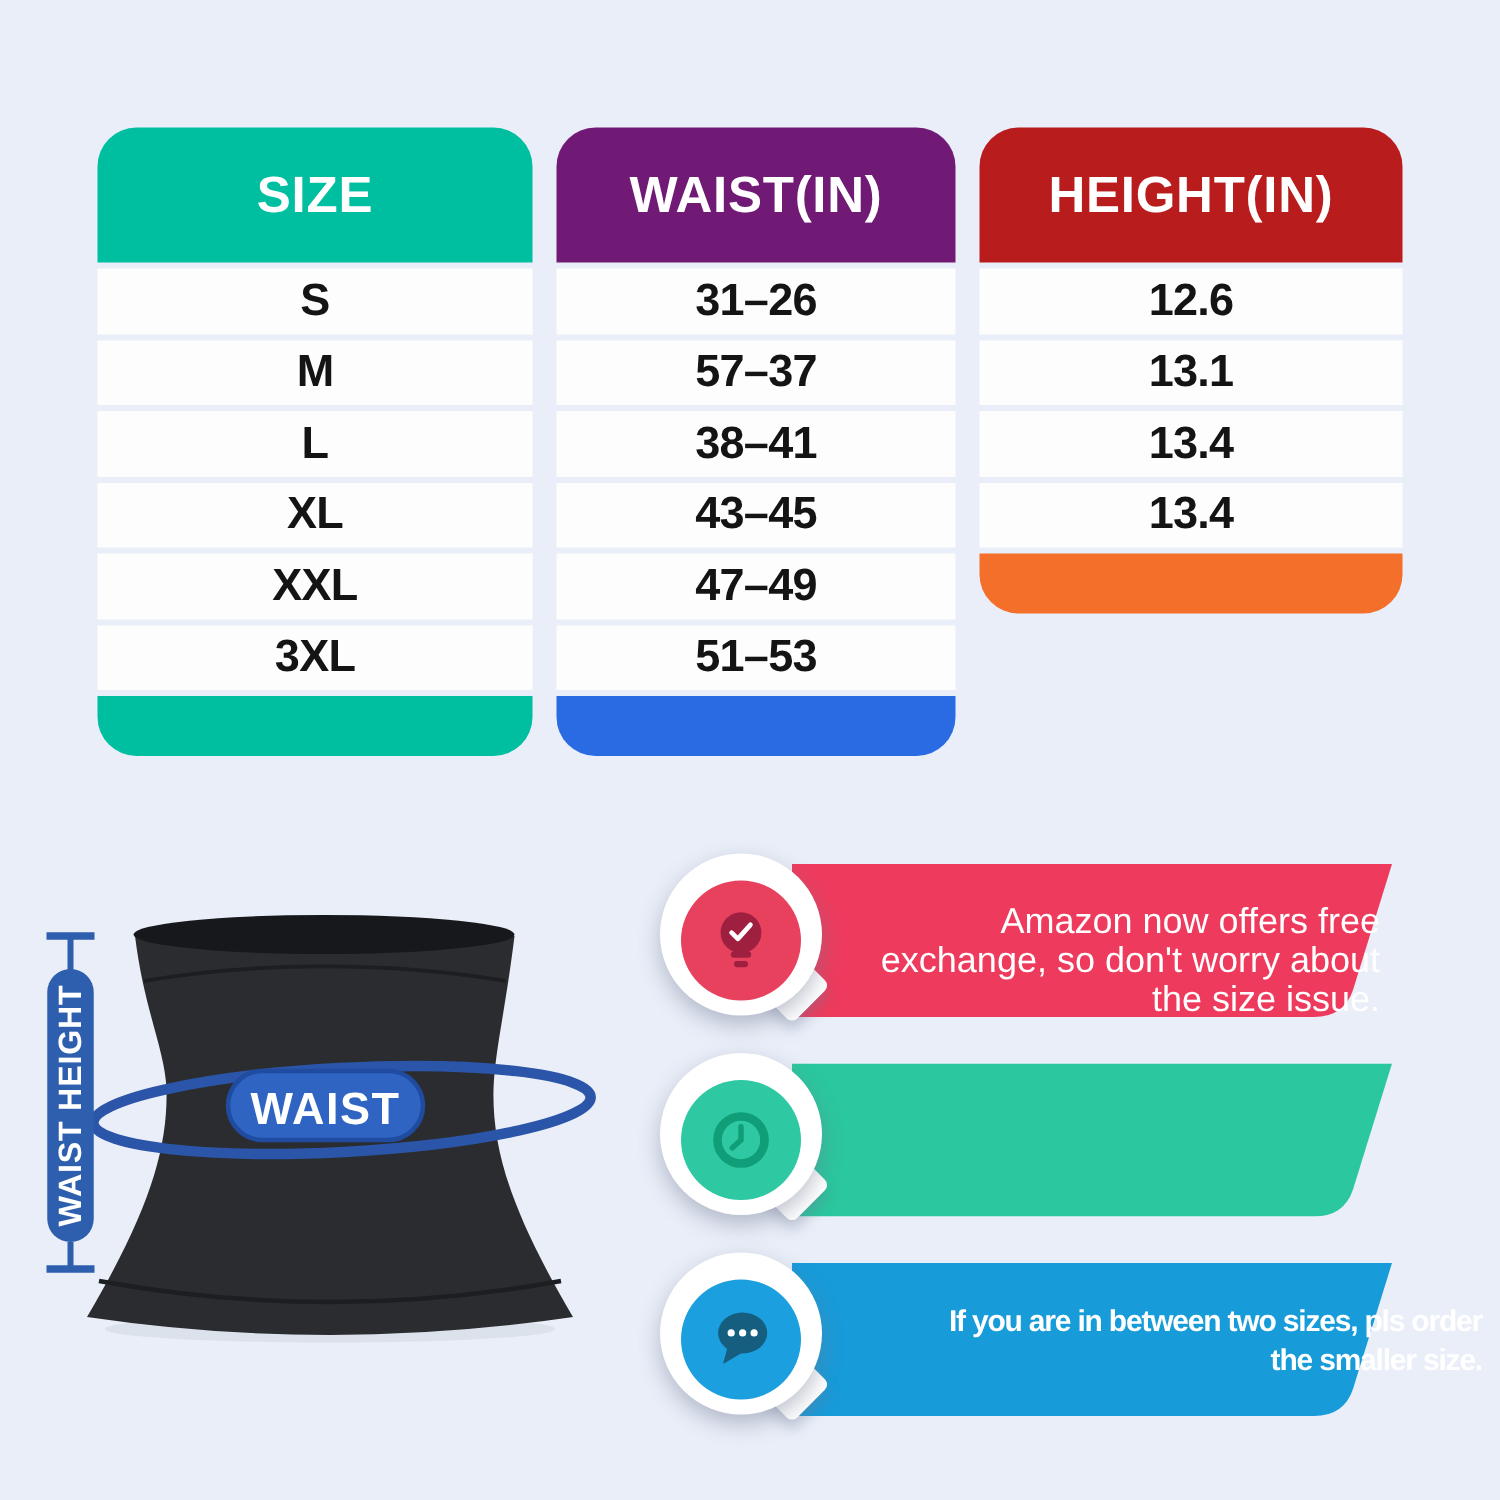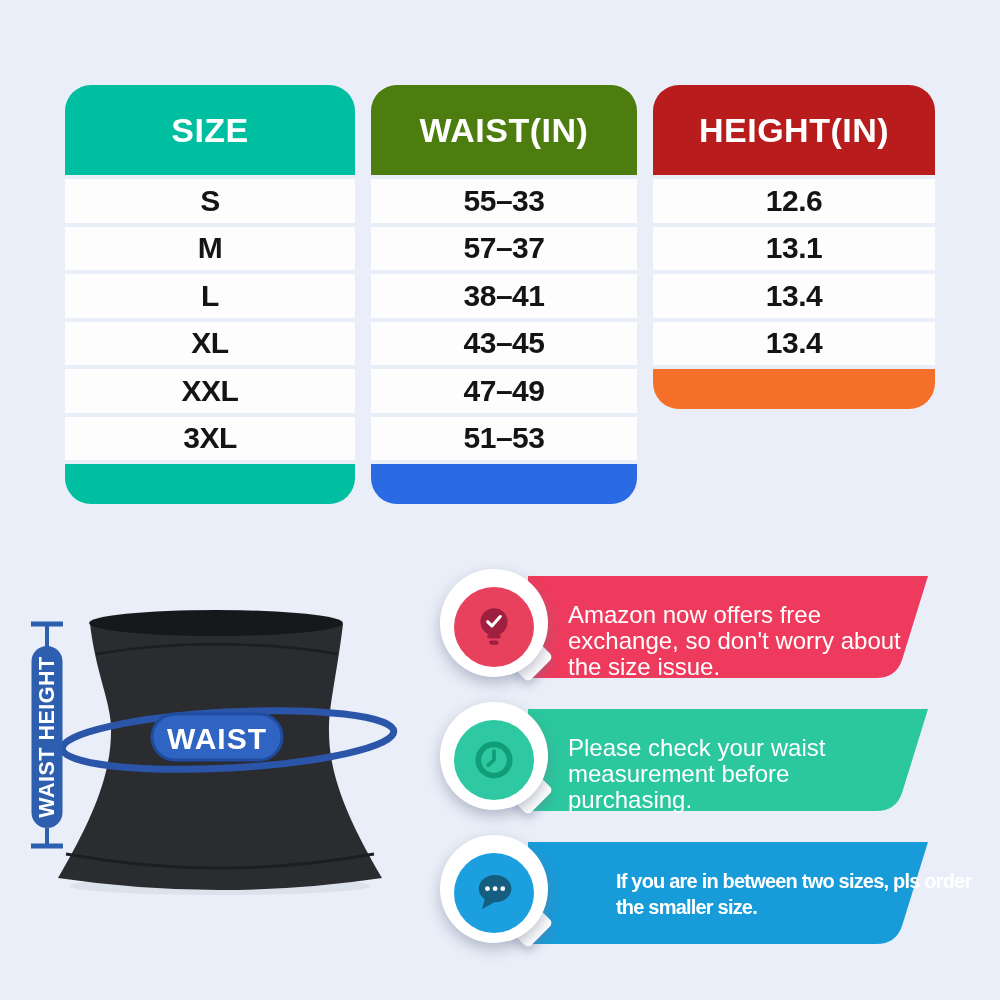--- a/index.html
+++ b/index.html
@@ -1,19 +1,20 @@
 <!DOCTYPE html>
 <html><head>
 <meta charset="utf-8">
 <style>
   html,body { margin:0; padding:0; }
   body { font-family: "Liberation Sans", sans-serif; }
   .page {
     position:relative; width:1000px; height:1000px; overflow:hidden;
     background:#e9eef8;
+    text-align:right;
   }
 
   
   .size-table {
     position:absolute; left:65px; top:85px; width:870px;
     display:grid; grid-template-columns:290px 266px 282px; column-gap:16px;
   }
   .size-col { display:flex; flex-direction:column; gap:4px; }
   .col-header {
     height:90px; border-radius:26px 26px 0 0;
@@ -66,22 +67,22 @@
       <div class="col-cell">S</div>
       <div class="col-cell">M</div>
       <div class="col-cell">L</div>
       <div class="col-cell">XL</div>
       <div class="col-cell">XXL</div>
       <div class="col-cell">3XL</div>
       <div class="col-footer" style="background-color: rgb(0, 191, 161);"></div>
     </div>
 
     <div class="size-col">
-      <div class="col-header" style="background-color: #4d7c0f;">WAIST(IN)</div>
-      <div class="col-cell">55–33</div>
+      <div class="col-header" style="background-color: #701a75;">WAIST(IN)</div>
+      <div class="col-cell">31–26</div>
       <div class="col-cell">57–37</div>
       <div class="col-cell">38–41</div>
       <div class="col-cell">43–45</div>
       <div class="col-cell">47–49</div>
       <div class="col-cell">51–53</div>
       <div class="col-footer" style="background-color: rgb(42, 107, 228);"></div>
     </div>
 
     <div class="size-col">
       <div class="col-header" style="background-color: #b91c1c;">HEIGHT(IN)</div>
@@ -139,21 +140,20 @@
           <path d="M16,17 l4,4 l8,-9" fill="none" stroke="#ffffff" stroke-width="3" stroke-linecap="round" stroke-linejoin="round"></path>
         </svg>
       </div>
     </div>
   </div>
 
   <div class="callout" style="top:698px;">
     <svg class="callout-banner" viewBox="0 0 406 102">
       <path d="M0,0 H400 L374,84 Q368,102 348,102 H0 Z" fill="#2bc79e"></path>
     </svg>
-    <div class="callout-text">Please check your waist measurement before purchasing.</div>
     <div class="icon-tail"></div>
     <div class="icon-disc">
       <div class="icon-inner" style="background-color: rgb(46, 201, 162);">
         <svg width="46" height="46" viewBox="0 0 44 44">
           <circle cx="22" cy="22" r="15" fill="none" stroke-width="5.5" stroke="#0f9e77"></circle>
           <path d="M22,22 L22,13.5 M22,22 L16.5,27" fill="none" stroke-width="3.5" stroke-linecap="round" stroke="#0f9e77"></path>
         </svg>
       </div>
     </div>
   </div>

